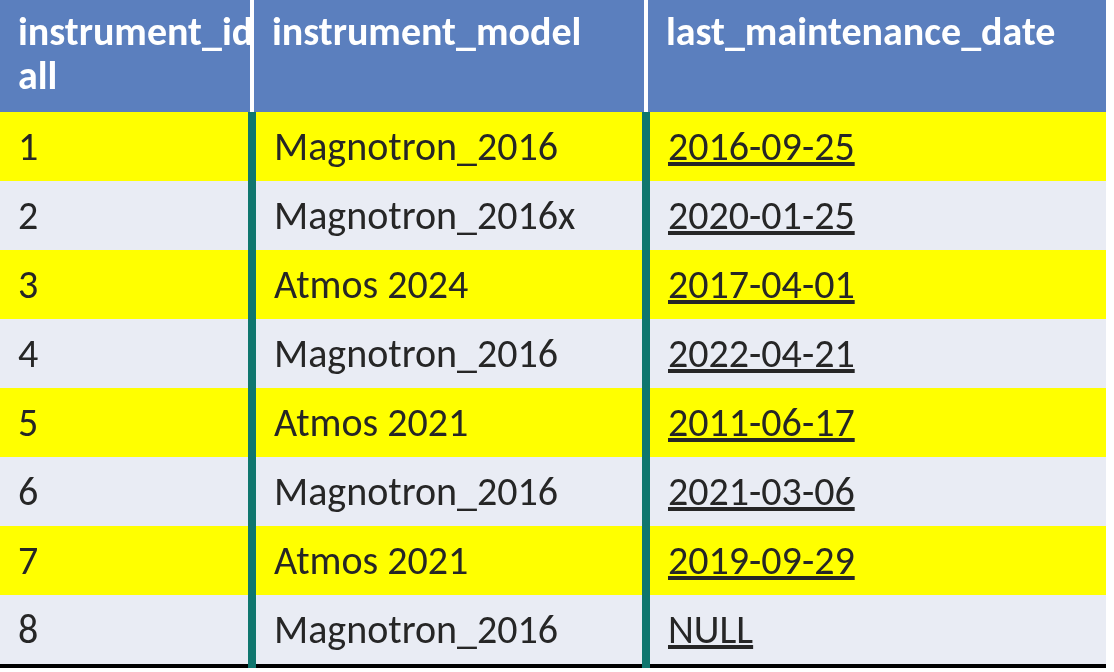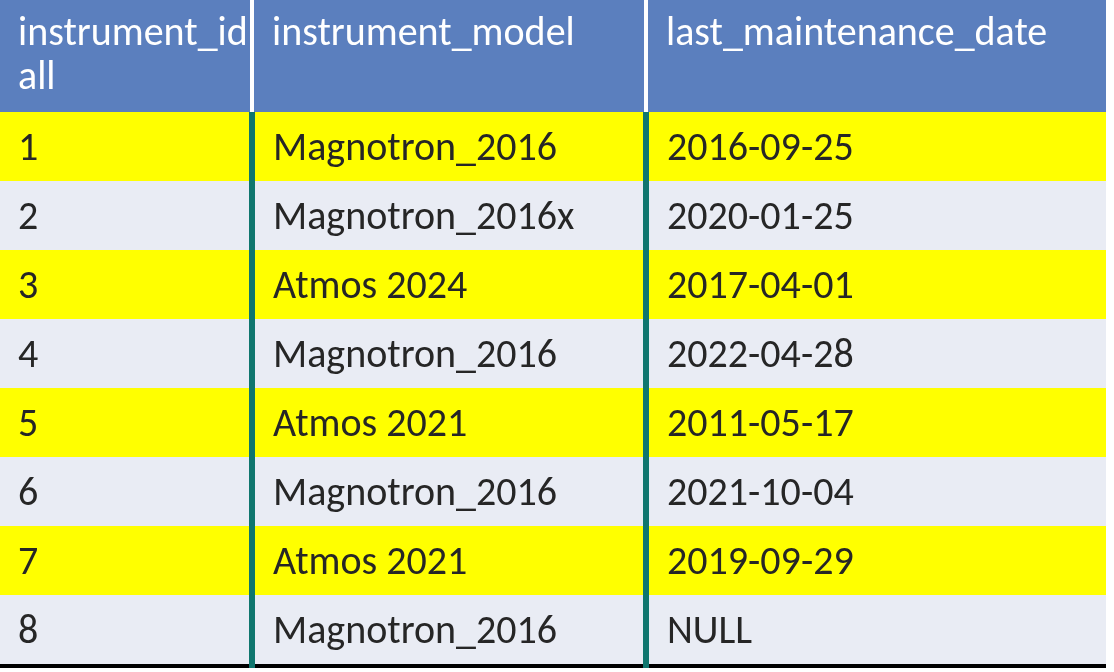--- a/index.html
+++ b/index.html
@@ -15,45 +15,45 @@
     border-collapse: collapse;
     table-layout: fixed;
     border-bottom: 4px solid #000;
   }
   .table col.c1 { width: 252px; }
   .table col.c2 { width: 394px; }
   .table col.c3 { width: 460px; }
   .table th {
     background: #5B7FBE;
     color: #ffffff;
-    font-weight: 400;
+    font-weight: 700;
     font-size: 40px;
     text-align: left;
     padding: 10px 18px 14px 18px;
     border-left: 4px solid #ffffff;
     border-right: 4px solid #ffffff;
     vertical-align: top;
     line-height: 1.1;
     height: 110px;
     box-sizing: border-box;
   }
   .table th:first-child { border-left: none; }
   .table th:last-child { border-right: none; }
   .table td {
     font-size: 40px;
     color: #262626;
     padding: 10px 18px;
-    border-left: 6px solid #0f766e;
+    border-left: 8px solid #0f766e;
     border-right: 4px solid #ffffff;
     height: 66px;
     box-sizing: border-box;
     vertical-align: middle;
   }
   .table td:first-child { border-left: none; }
-  .table td:last-child { border-right: none; }
+  .table td:last-child { border-right: none; text-decoration: underline; }
   .row-hl td { background: #FFFF00; }
   .row-pl td { background: #E9ECF4; }
 </style>
 </head>
 <body>
 
 <table class="table">
   <colgroup>
     <col class="c1">
       <col class="c2">
@@ -78,31 +78,31 @@
       <td>2020-01-25</td>
     </tr>
     <tr class="row-hl">
       <td>3</td>
       <td>Atmos 2024</td>
       <td>2017-04-01</td>
     </tr>
     <tr class="row-pl">
       <td>4</td>
       <td>Magnotron_2016</td>
-      <td>2022-04-28</td>
+      <td>2022-04-21</td>
     </tr>
     <tr class="row-hl">
       <td>5</td>
       <td>Atmos 2021</td>
-      <td>2011-05-17</td>
+      <td>2011-06-17</td>
     </tr>
     <tr class="row-pl">
       <td>6</td>
       <td>Magnotron_2016</td>
-      <td>2021-10-04</td>
+      <td>2021-03-06</td>
     </tr>
     <tr class="row-hl">
       <td>7</td>
       <td>Atmos 2021</td>
       <td>2019-09-29</td>
     </tr>
     <tr class="row-pl">
       <td>8</td>
       <td>Magnotron_2016</td>
       <td>NULL</td>

